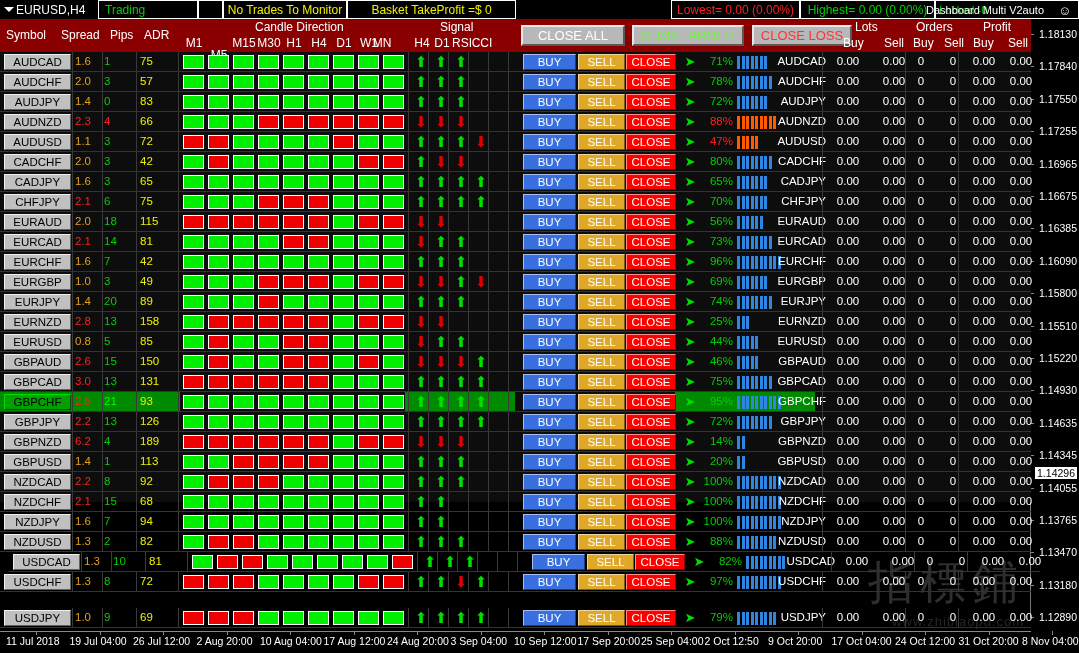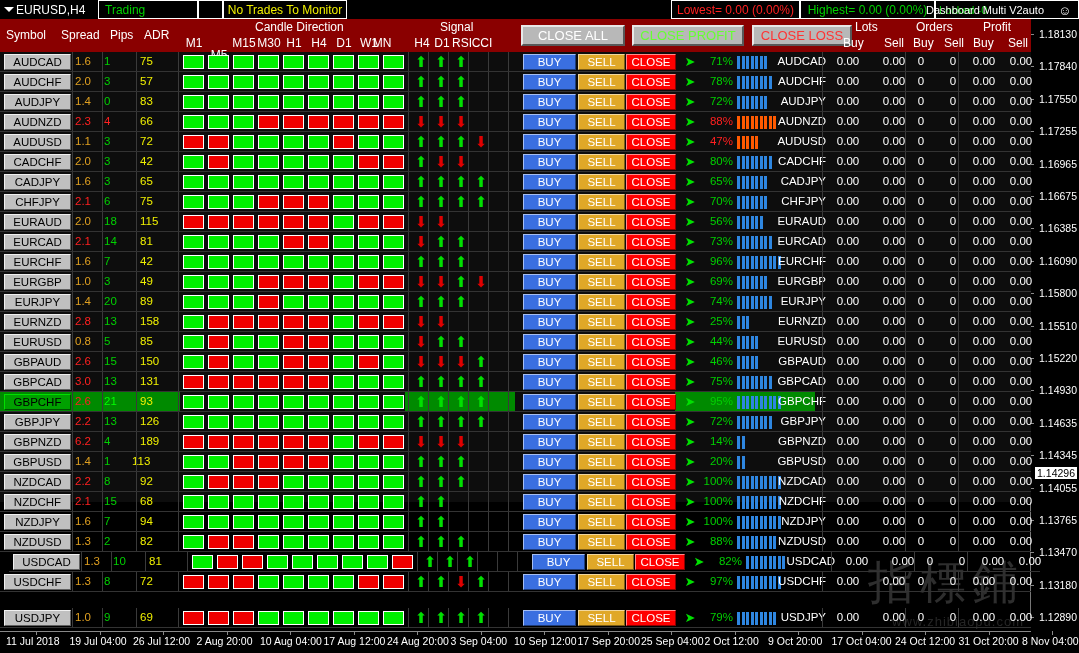--- a/index.html
+++ b/index.html
@@ -179,21 +179,21 @@
           <div class="time-label" style="left: 387px;">24 Aug 20:00</div>
           <div class="time-tickmark" style="left: 480.5px;"></div>
           <div class="time-label" style="left: 450.5px;">3 Sep 04:00</div>
           <div class="time-tickmark" style="left: 544px;"></div>
           <div class="time-label" style="left: 514px;">10 Sep 12:00</div>
           <div class="time-tickmark" style="left: 607.5px;"></div>
           <div class="time-label" style="left: 577.5px;">17 Sep 20:00</div>
           <div class="time-tickmark" style="left: 671px;"></div>
           <div class="time-label" style="left: 641px;">25 Sep 04:00</div>
           <div class="time-tickmark" style="left: 734.5px;"></div>
-          <div class="time-label" style="left: 704.5px;">2 Oct 12:00</div>
+          <div class="time-label" style="left: 704.5px;">2 Oct 12:50</div>
           <div class="time-tickmark" style="left: 798px;"></div>
           <div class="time-label" style="left: 768px;">9 Oct 20:00</div>
           <div class="time-tickmark" style="left: 861.5px;"></div>
           <div class="time-label" style="left: 831.5px;">17 Oct 04:00</div>
           <div class="time-tickmark" style="left: 925px;"></div>
           <div class="time-label" style="left: 895px;">24 Oct 12:00</div>
           <div class="time-tickmark" style="left: 988.5px;"></div>
           <div class="time-label" style="left: 958.5px;">31 Oct 20:00</div>
           <div class="time-tickmark" style="left: 1052px;"></div>
           <div class="time-label" style="left: 1022px;">8 Nov 04:00</div>
@@ -202,20 +202,21 @@
   </div>
 
   <div class="topbar">
     <div class="tb-cell tb-symbol" style="left:0;width:98px;">
       <span class="tri-down"></span>
       <span>EURUSD,H4</span>
     </div>
     <div class="tb-cell c-green" style="left:98px;width:100px;justify-content:flex-start;padding-left:6px;">Trading</div>
     <div class="tb-cell" style="left:198px;width:25px;"></div>
     <div class="tb-cell c-yellow" style="left:223px;width:124px;">No Trades To Monitor</div>
+    <div class="tb-cell c-yellow" style="left:347px;width:169px;">Basket TakeProfit =$ 0</div>
     <div class="tb-cell c-red" style="left:671px;width:129px;">Lowest= 0.00 (0.00%)</div>
     <div class="tb-cell c-green" style="left:800px;width:135px;">Highest= 0.00 (0.00%)</div>
     <div class="tb-cell" style="left:935px;width:144px;overflow:visible;">
       <div class="overlay-wrap" style="left:0;width:144px;">
         <span class="ovl c-green" style="left:3px;">Locked -0</span>
         <span class="ovl c-white" style="left:-10px;">Dashboard Multi V2auto</span>
         <span class="ovl c-white" style="left:122px;font-size:13px;">☺</span>
       </div>
     </div>
   </div>
@@ -1364,21 +1365,21 @@
           <div class="val" style="left: 1001px; width: 40px;">0.00</div>
           <div class="vline" style="left: 822px; top: 0px; height: 20px;"></div>
           <div class="vline" style="left: 905px; top: 0px; height: 20px;"></div>
           <div class="vline" style="left: 958px; top: 0px; height: 20px;"></div>
           <div class="hline" style="top: 19px;"></div>
         </div>
         <div class="row" style="top: 400px;">
           <div class="symbol-btn">GBPUSD</div>
           <div class="num" style="left: 75px; color: rgb(224, 160, 32);">1.4</div>
           <div class="num" style="left: 104px; color: rgb(0, 208, 0);">1</div>
-          <div class="num" style="left: 132px; color: rgb(240, 240, 0);">113</div>
+          <div class="num" style="left: 140px; color: rgb(240, 240, 0);">113</div>
           <div class="vline" style="left: 72px; top: 0px; height: 20px;"></div>
           <div class="vline" style="left: 102px; top: 0px; height: 20px;"></div>
           <div class="vline" style="left: 136px; top: 0px; height: 20px;"></div>
           <div class="vline" style="left: 178px; top: 0px; height: 20px;"></div>
           <div class="cd-cell cd-up" style="left: 183px;"></div>
           <div class="cd-cell cd-up" style="left: 208px;"></div>
           <div class="cd-cell cd-dn" style="left: 233px;"></div>
           <div class="cd-cell cd-dn" style="left: 258px;"></div>
           <div class="cd-cell cd-dn" style="left: 283px;"></div>
           <div class="cd-cell cd-dn" style="left: 308px;"></div>

